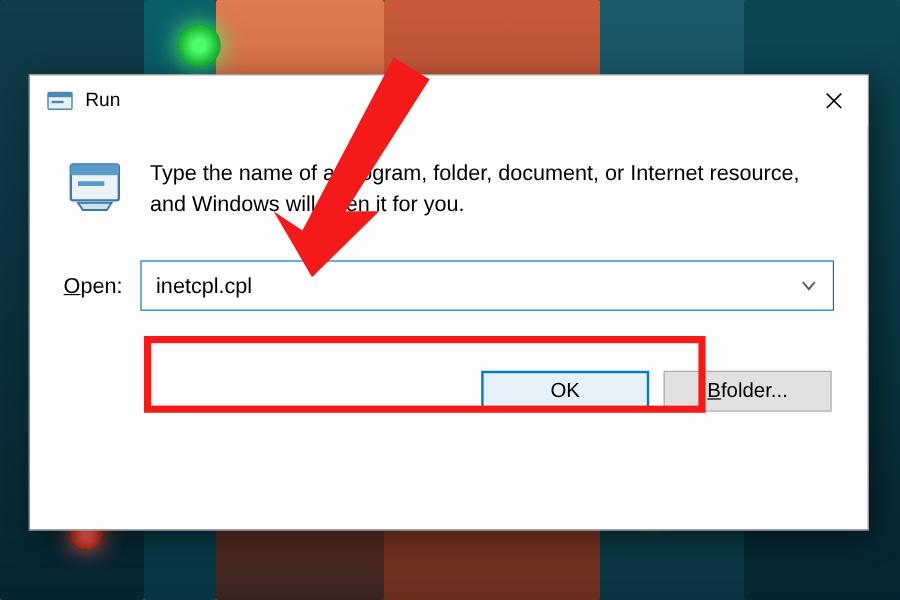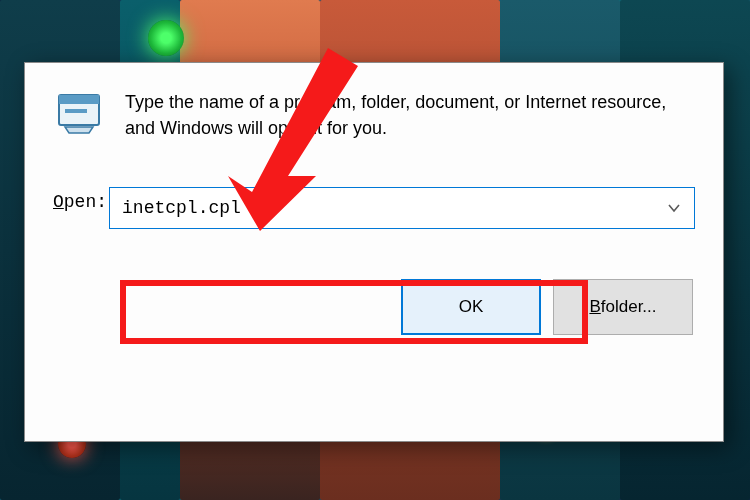--- a/index.html
+++ b/index.html
@@ -60,33 +60,32 @@
       display:flex; align-items:flex-start; gap:20px;
       margin-bottom: 34px;
     }
     .run-icon {
       width:52px; height:52px;
       flex-shrink:0;
     }
     .desc-text { font-size:18px; color:#000; line-height:1.45; padding-top:4px; }
 
     .open-row {
-      display:flex; align-items:center; gap:2px;
+      display:flex; align-items:center; gap:15px;
       margin-bottom: 50px;
-      font-family: Liberation Mono, monospace;
     }
     .open-label { font-size:18px; color:#000; }
     .open-label .ul { text-decoration: underline; }
     .combo {
       position:relative;
       flex:1;
       height:42px;
       border:1px solid #0078d7;
       background:#fff;
-      display:flex; align-items:flex-start;margin-top:12px;
+      display:flex; align-items:flex-start;
     }
     .combo input {
       flex:1; height:100%;
       border:none; outline:none;
       padding:0 12px;
       font-size:18px; font-family:inherit;
       background:transparent;
       color:#000;
     }
     .combo .chev {
@@ -98,21 +97,21 @@
       position:absolute;
       border:6px solid #f51a1a;
       pointer-events:none;
     }
 
     .btn-row {
       display:flex; justify-content:flex-end; gap:12px;
       padding-right:2px;
     }
     .btn {
-      width:140px; height:56px;
+      width:140px; height:34px;
       background:#e1e1e1;
       border:1px solid #adadad;
       font-size:17px; font-family:inherit;
       display:flex; align-items:center; justify-content:center;
       cursor:pointer;
     }
     .btn.default {
       border:2px solid #0078d7;
       background:#e5f1fb;
     }
@@ -139,20 +138,36 @@
   <div class="light-green"></div>
     <div class="light-red"></div>
   <div class="win wy" style="left:42px;top:140px"></div>
   <div class="win wc" style="left:62px;top:200px"></div>
   <div class="win wy" style="left:642px;top:110px"></div>
   <div class="win wc" style="left:680px;top:180px"></div>
   <div class="win wy" style="left:540px;top:420px"></div>
 </div>
 
 <div class="dialog">
+  <div class="titlebar">
+    <span class="title-icon">
+      <svg viewBox="0 0 22 22">
+        <rect x="1" y="4" width="20" height="14" rx="1" fill="#e8f0f5" stroke="#4a8ab5" stroke-width="1.2"></rect>
+        <rect x="1" y="4" width="20" height="4" fill="#4a8ab5"></rect>
+        <rect x="4" y="11" width="10" height="2" fill="#4a8ab5"></rect>
+      </svg>
+    </span>
+    <span class="title-text">Run</span>
+    <div class="close-btn">
+      <svg width="14" height="14" viewBox="0 0 14 14">
+        <line x1="1" y1="1" x2="13" y2="13" stroke="#000" stroke-width="1.4"></line>
+        <line x1="13" y1="1" x2="1" y2="13" stroke="#000" stroke-width="1.4"></line>
+      </svg>
+    </div>
+  </div>
 
   <div class="body">
     <div class="desc-row">
       <span class="run-icon">
         <svg viewBox="0 0 52 52">
           <rect x="6" y="10" width="40" height="30" rx="2" fill="#eaf3f8" stroke="#3a7aa5" stroke-width="2"></rect>
           <rect x="6" y="10" width="40" height="9" fill="#5a9bc5"></rect>
           <path d="M12 42 L40 42 L36 48 L16 48 Z" fill="#cde0ed" stroke="#3a7aa5" stroke-width="1.5"></path>
           <rect x="12" y="24" width="22" height="4" fill="#5a9bc5"></rect>
         </svg>

